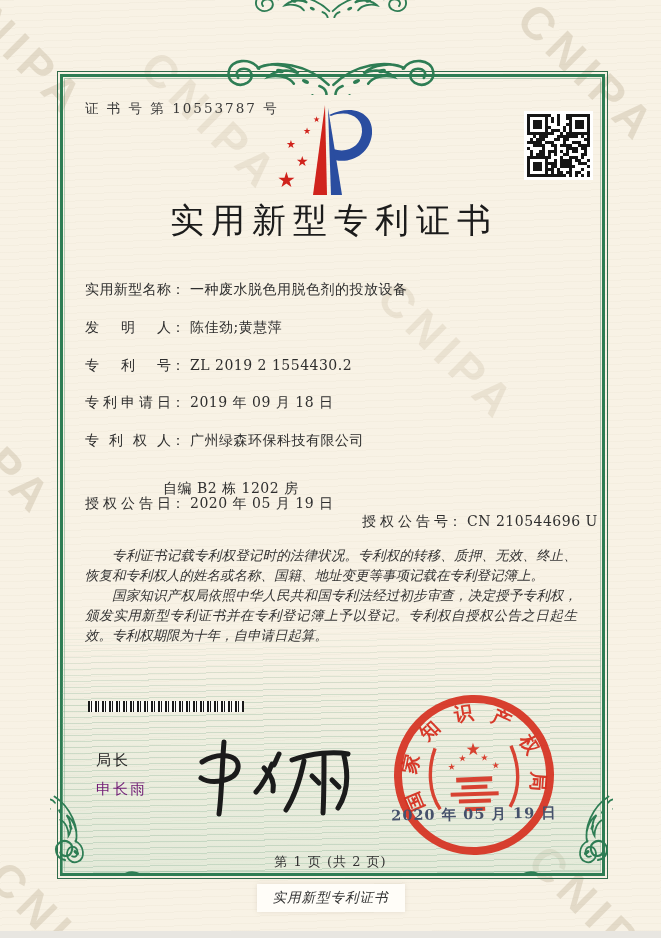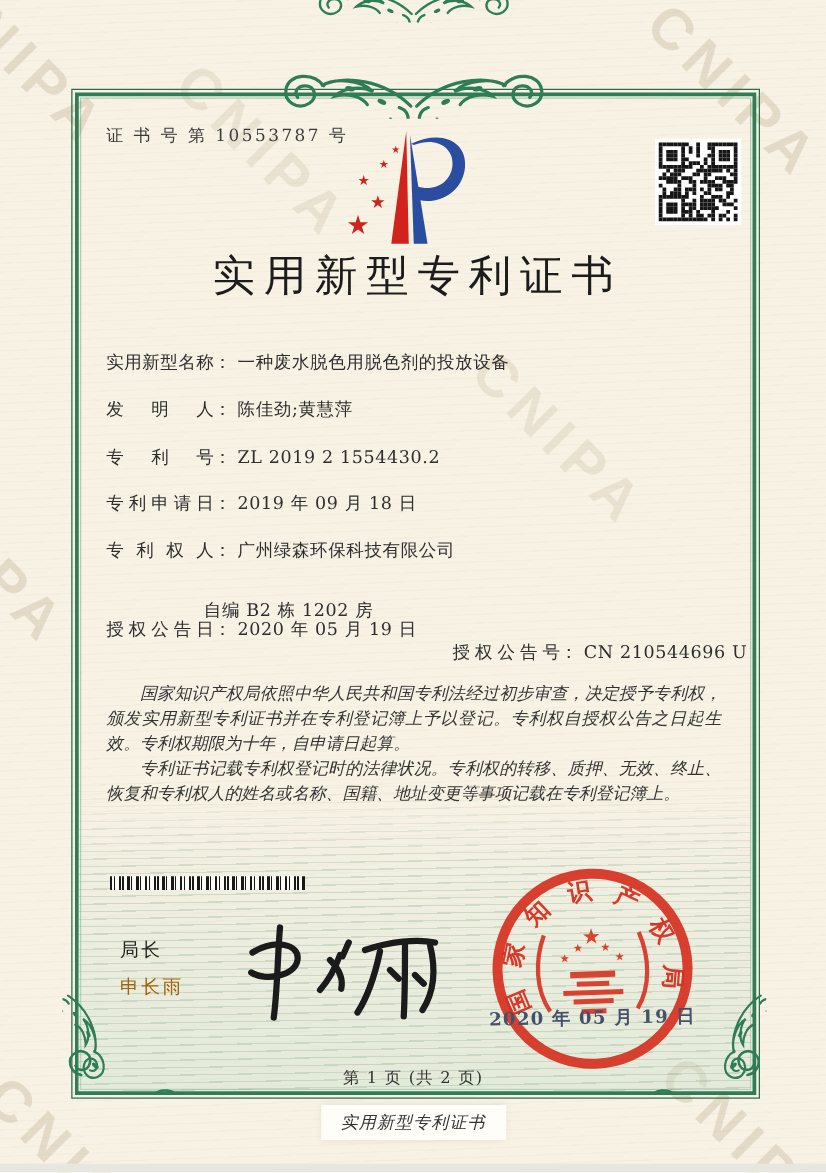--- a/index.html
+++ b/index.html
@@ -43,21 +43,21 @@
   
   .legal{position:absolute;left:85px;top:545px;width:492px;font-size:13.5px;line-height:20px;
          text-align:justify;color:#333;font-style:italic;}
   .legal p{margin:0;text-indent:2em;}
   
   .barcode{position:absolute;left:88px;top:701px;width:156px;height:11px;
      background:repeating-linear-gradient(90deg,#191919 0 2px,#fbfbf8 2px 3px,#191919 3px 4px,
        #fbfbf8 4px 7px,#191919 7px 9px,#fbfbf8 9px 10px,#191919 10px 11px,#fbfbf8 11px 14px);}
   .rolelbl{position:absolute;left:96px;top:751px;font-size:15px;color:#222;
            font-family:"DejaVu Sans",sans-serif;letter-spacing:2px;}
-  .namelbl{position:absolute;left:96px;top:780px;font-size:15px;color:#a16207;
+  .namelbl{position:absolute;left:96px;top:780px;font-size:15px;color:#701a75;
            font-family:"DejaVu Sans",sans-serif;letter-spacing:2px;}
   .sig{position:absolute;left:186px;top:736px;width:180px;height:82px;}
   .sig path{fill:none;stroke:#1b1b1b;stroke-width:5;stroke-linecap:round;stroke-linejoin:round;}
   .seal{position:absolute;left:388px;top:689px;width:172px;height:172px;transform:rotate(-2deg);}
   .sealdate{position:absolute;left:386px;top:805px;width:176px;text-align:center;font-size:14.5px;
             color:#45516b;letter-spacing:1px;transform:rotate(-1deg);font-weight:bold;}
   .pagenum{position:absolute;left:0;right:0;top:853px;text-align:center;font-size:13px;color:#333;letter-spacing:1px;}
   .contnote{position:absolute;left:50%;transform:translateX(-50%);top:884px;background:#fffdf8;
             padding:5px 16px;font-size:13.5px;color:#333;letter-spacing:1px;font-style:italic;
             box-shadow:0 0 5px rgba(120,110,90,.15);}
@@ -403,22 +403,22 @@
   </div>
   <div class="row-sub" style="top:480px">自编 B2 栋 1202 房</div>
   <div class="row" style="top:495px">
     <span class="lbl">授权公告日</span><span class="colon">：</span><span class="val">2020 年 05 月 19 日</span>
   </div>
   <div class="row" style="top:513px;left:362px">
     <span class="lbl">授权公告号</span><span class="colon">：</span><span class="val">CN 210544696 U</span>
   </div>
 
   <div class="legal">
+    <p>专利证书记载专利权登记时的法律状况。专利权的转移、质押、无效、终止、恢复和专利权人的姓名或名称、国籍、地址变更等事项记载在专利登记簿上。</p>
     <p>国家知识产权局依照中华人民共和国专利法经过初步审查，决定授予专利权，颁发实用新型专利证书并在专利登记簿上予以登记。专利权自授权公告之日起生效。专利权期限为十年，自申请日起算。</p>
-    <p>专利证书记载专利权登记时的法律状况。专利权的转移、质押、无效、终止、恢复和专利权人的姓名或名称、国籍、地址变更等事项记载在专利登记簿上。</p>
   </div>
 
   <div class="barcode"></div>
 
   <div class="rolelbl">局长</div>
   <div class="namelbl">申长雨</div>
   <svg class="sig" viewBox="0 0 180 82">
     <path d="M38,6 C36,28 36,56 33,78"></path>
     <path d="M16,26 C34,15 54,19 52,32 C50,45 26,49 15,42"></path>
     <path d="M86,28 C82,39 77,48 70,56"></path>

